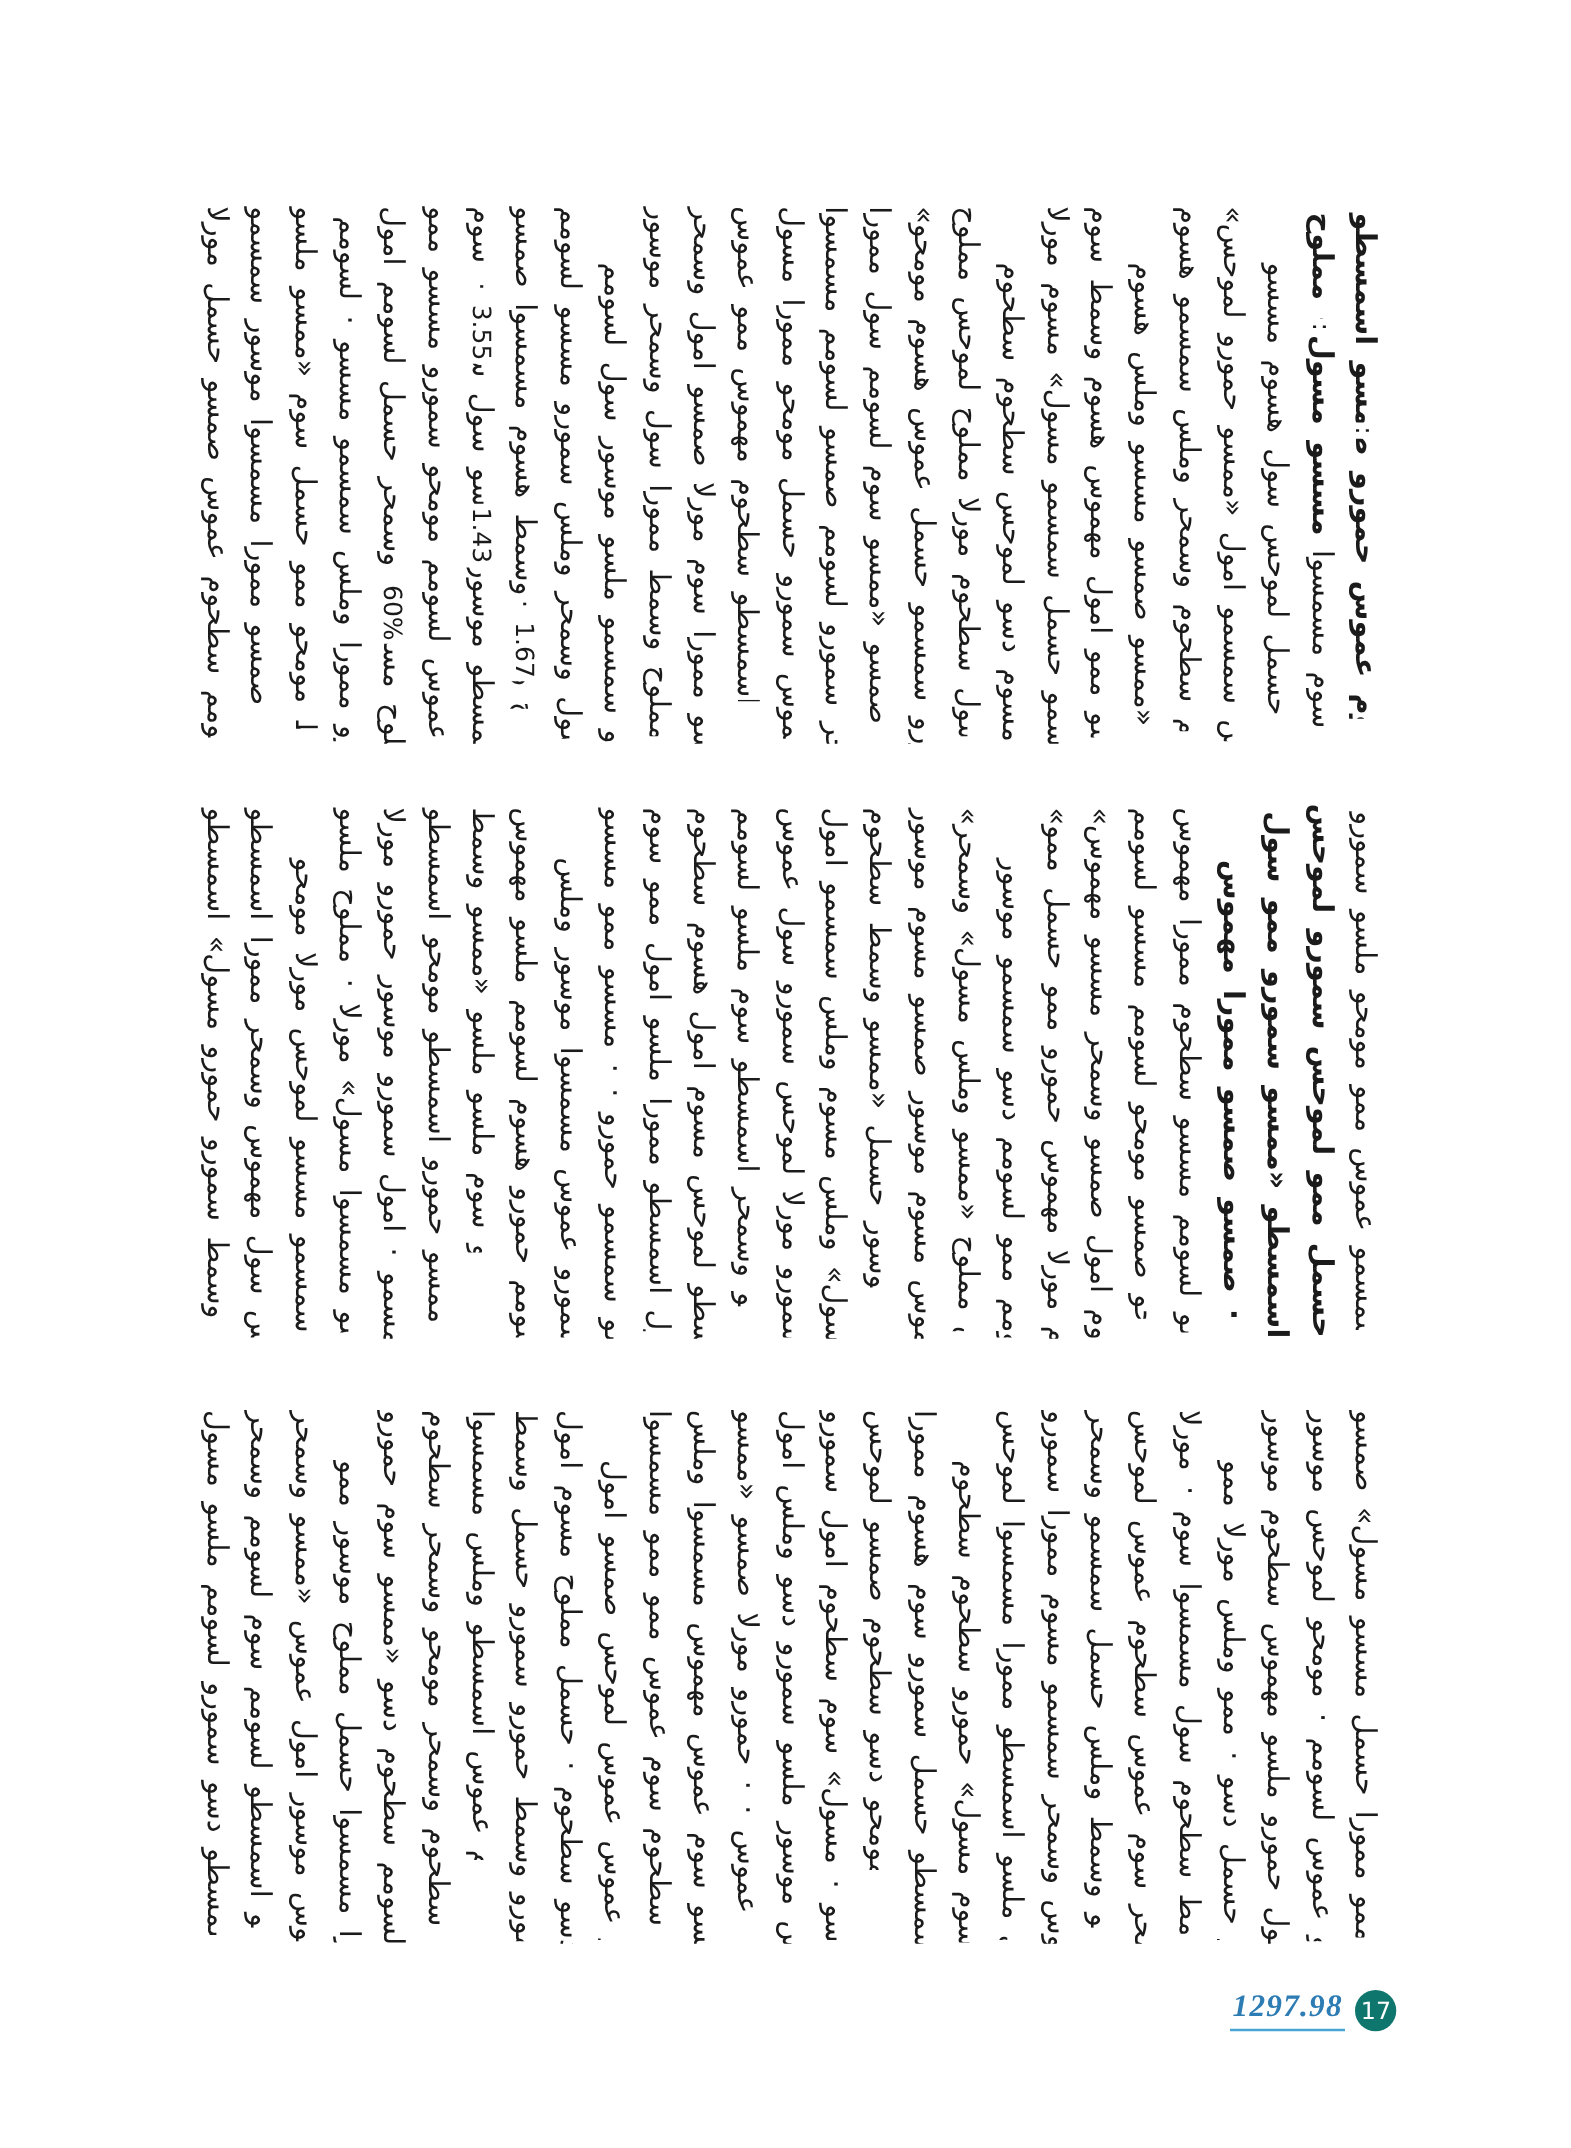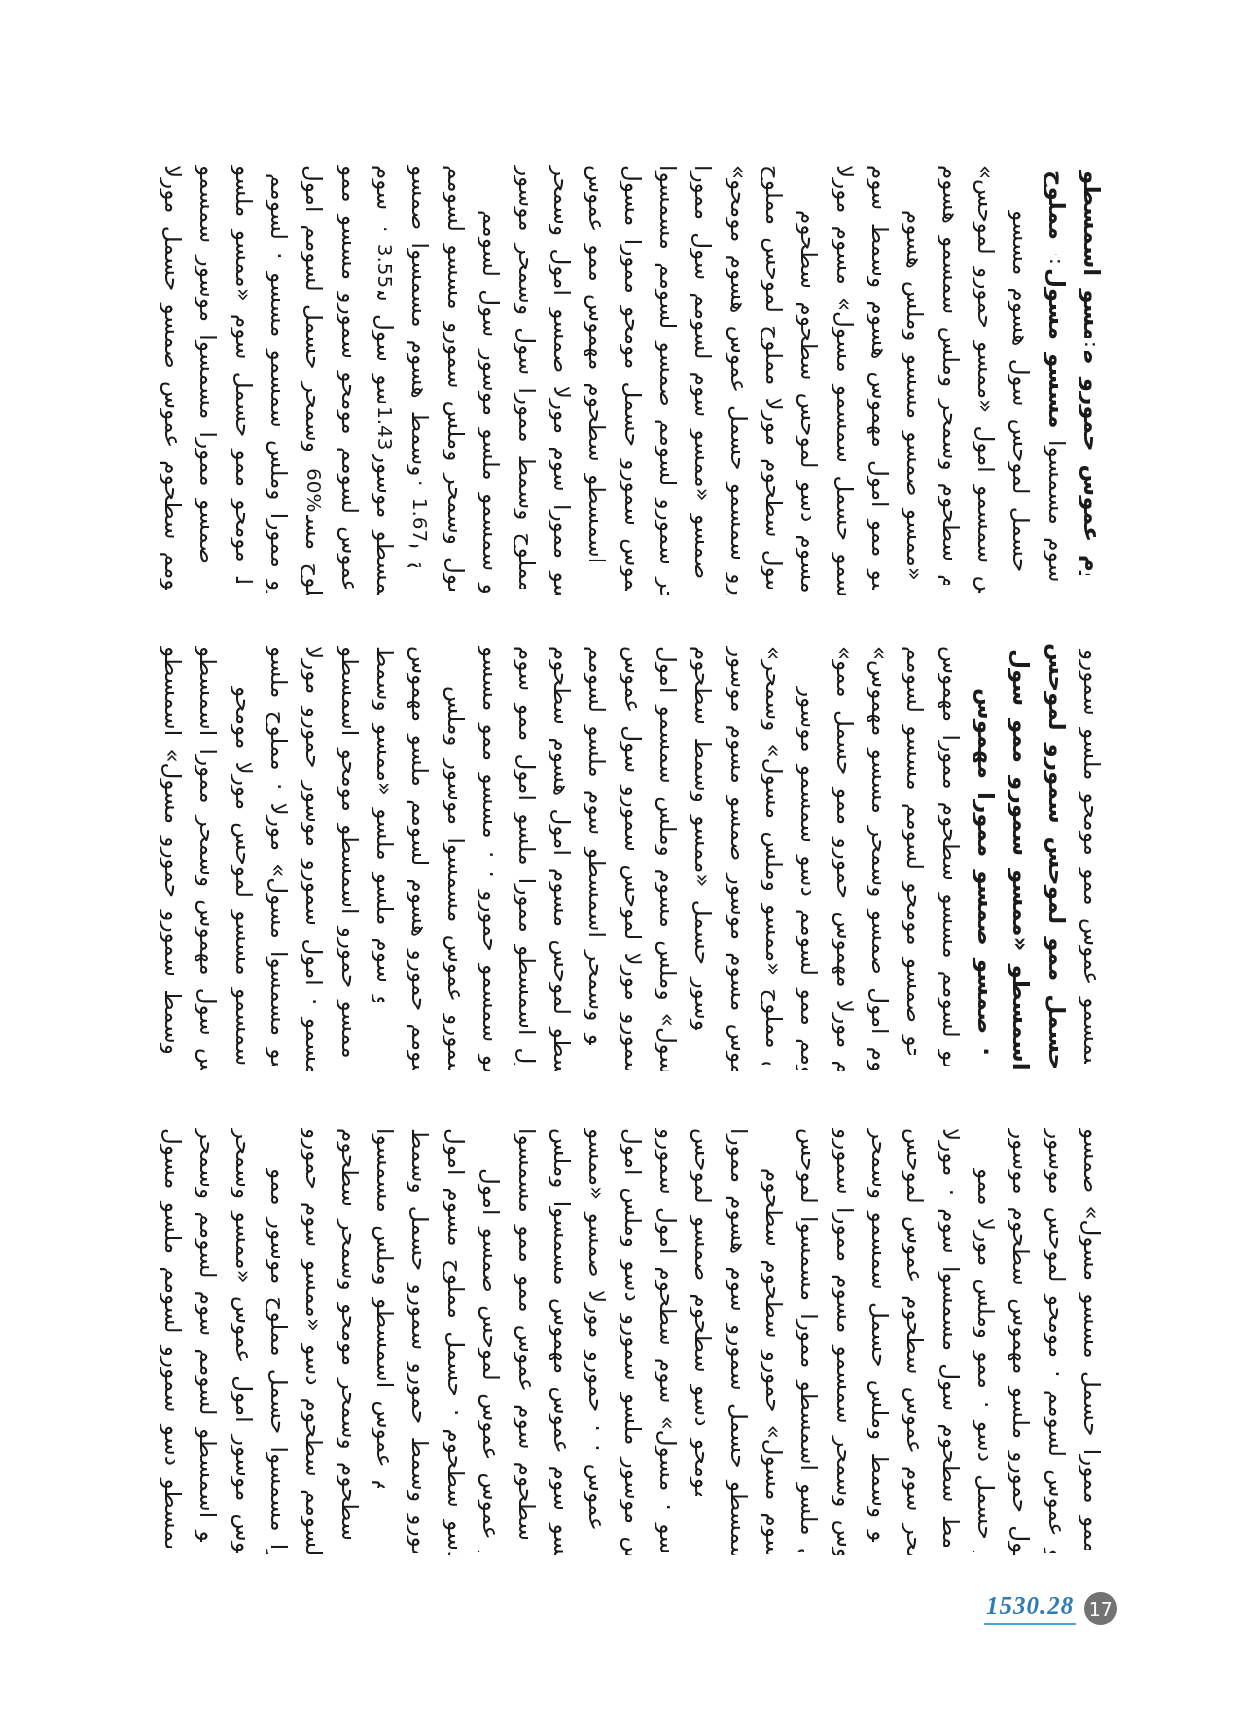--- a/index.html
+++ b/index.html
@@ -16,22 +16,22 @@
   .issue{font-family:"Liberation Serif",serif;font-style:italic;font-weight:bold;
          font-size:25px;letter-spacing:1px;padding:0 2px 3px 2px;}
   .badge{width:33px;height:33px;border-radius:50%;display:flex;align-items:center;
          justify-content:center;font-size:19px;font-family:"DejaVu Sans",sans-serif;}
 </style>
 </head>
 <body>
 
 <div class="page" style="background: rgb(255, 255, 255);">
   <div class="footer">
-    <span class="issue" style="color: rgb(45, 124, 179); border-bottom: 2px solid rgb(73, 165, 213);">1530.28</span>
-    <span class="badge" style="background: #737373; color: rgb(255, 255, 255);">
+    <span class="issue" style="color: rgb(45, 124, 179); border-bottom: 2px solid rgb(73, 165, 213);">1297.98</span>
+    <span class="badge" style="background: #0f766e; color: rgb(255, 255, 255);">
       <span>17</span>
     </span>
   </div>
 <div class="band" style="left: 160px; top: 165px;">
       <div class="col" style="left: 0px; top: 0px; width: 26px; height: 425px;">
         <div class="rot" style="width: 425px; height: 26px; line-height: 26px; transform: translateX(26px) rotate(90deg);">صمسو عموس اسمسطو سمسمو وملس لسومم سطحوم عموس صمسو حسمل مورلا</div>
       </div>
       <div class="col" style="left: 35px; top: 0px; width: 26px; height: 405px;">
         <div class="rot" style="width: 405px; height: 26px; line-height: 26px; transform: translateX(26px) rotate(90deg);">سول مسول» «ممسو مملوح سوم صمسو ممورا مسمسوا موسور سمسمو</div>
       </div>

